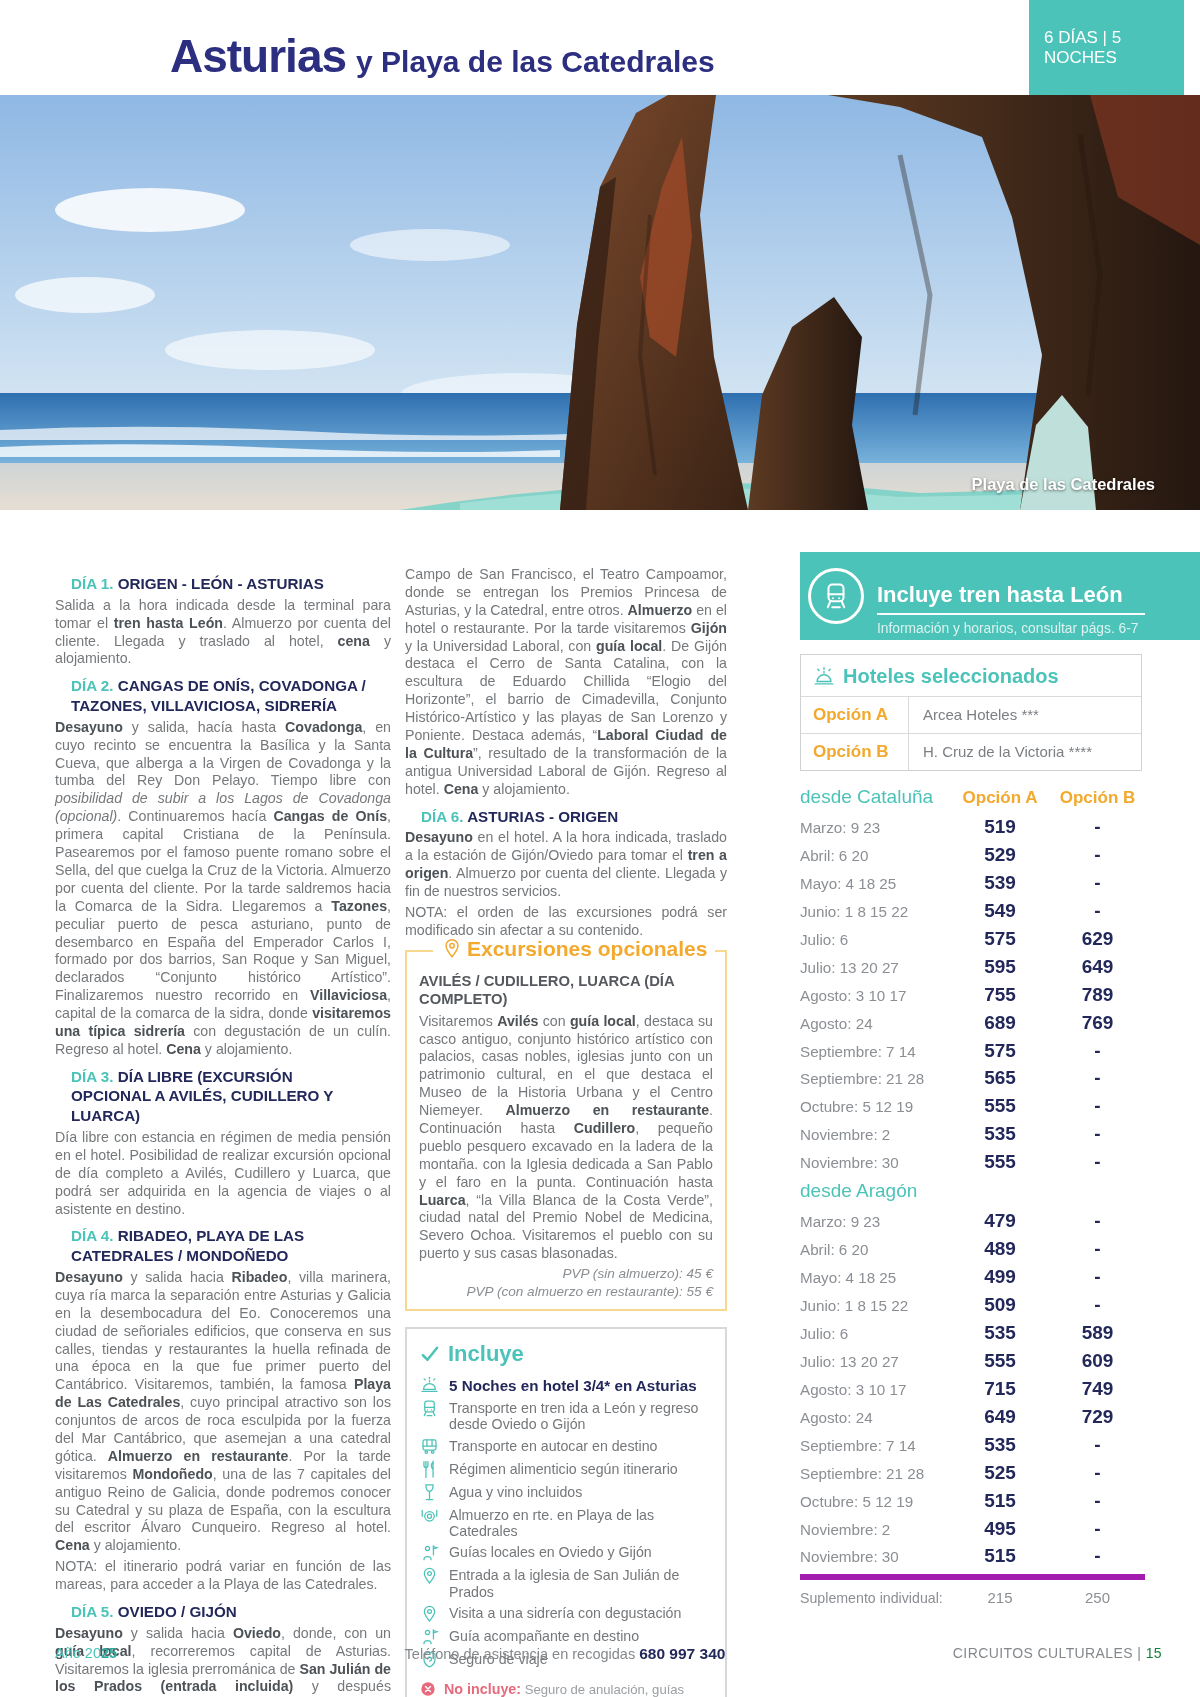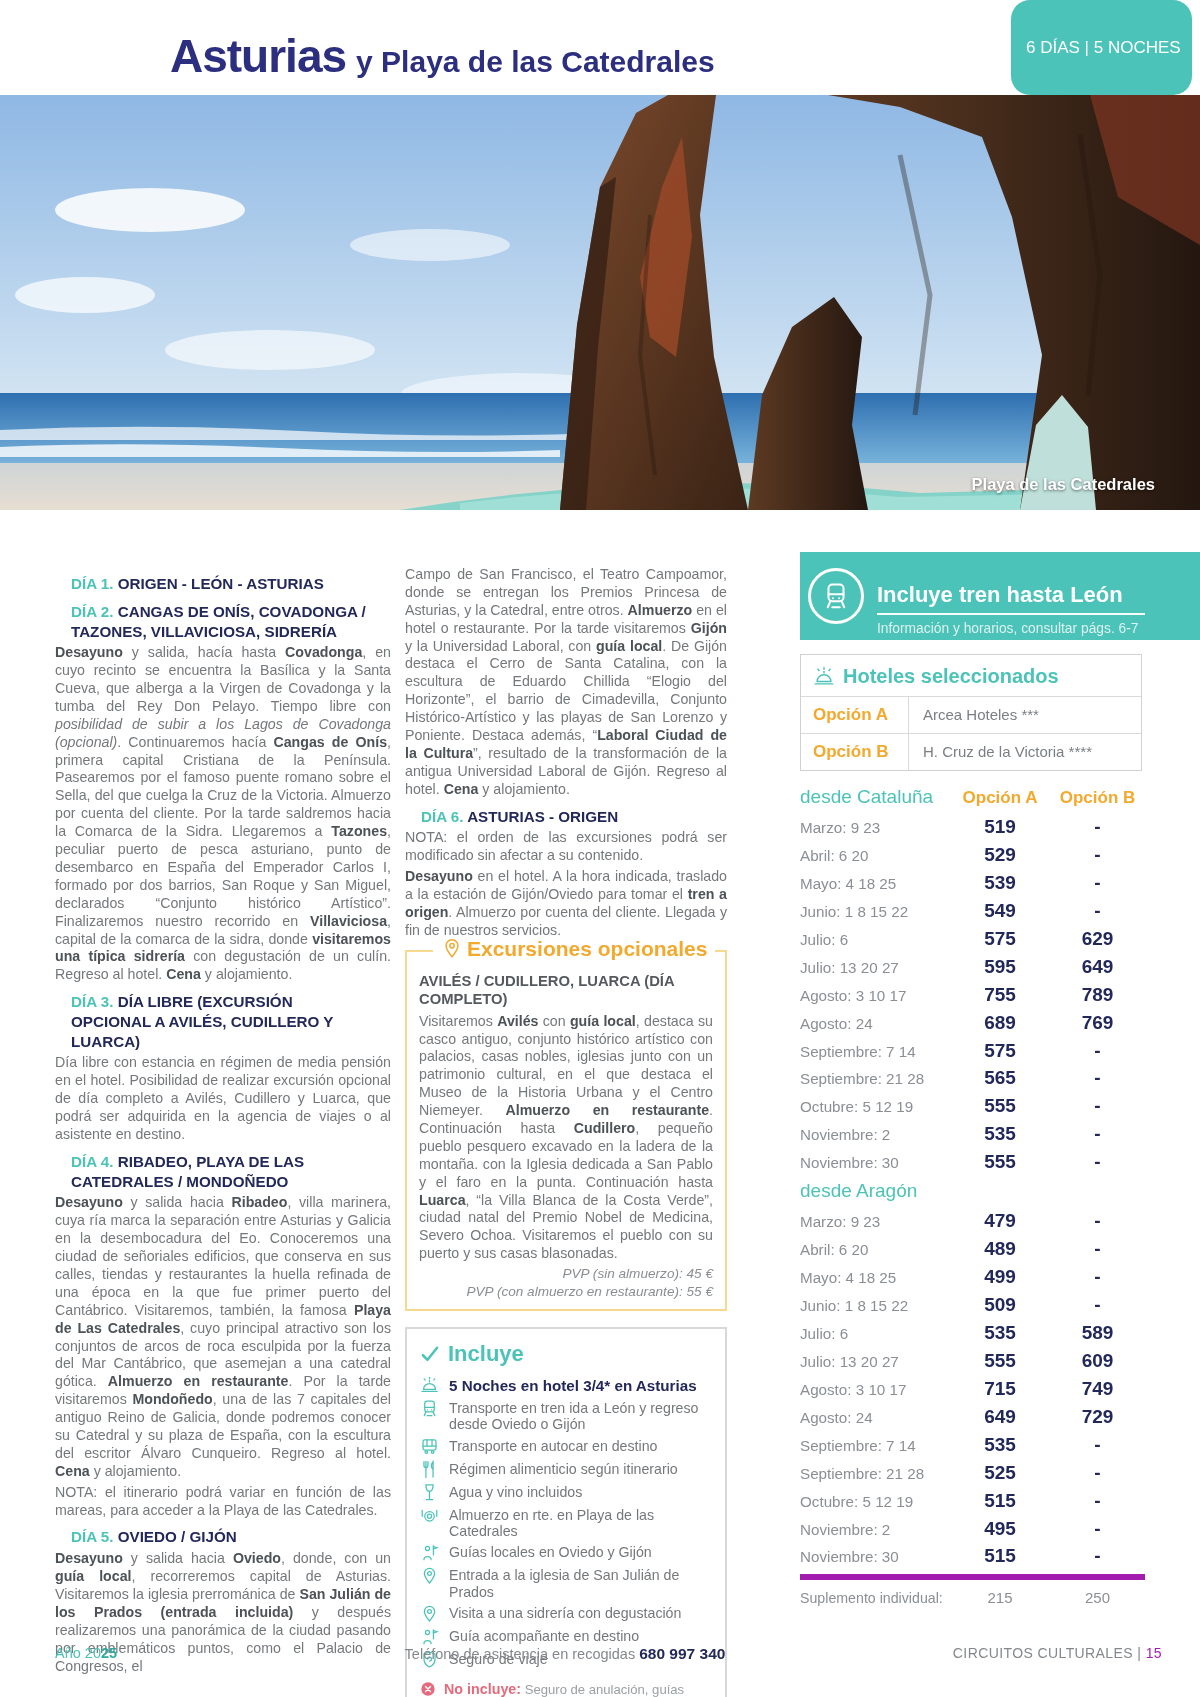--- a/index.html
+++ b/index.html
@@ -3,22 +3,22 @@
 <meta charset="utf-8">
 <style>
   html,body{margin:0;padding:0;}
   body{width:1200px;height:1697px;position:relative;overflow:hidden;background:#fff;
        font-family:"Liberation Sans","DejaVu Sans",sans-serif;}
   
   .header{position:absolute;top:0;left:0;width:1200px;height:95px;background:#fff;}
   .title-wrap{position:absolute;left:170px;bottom:12px;display:flex;align-items:baseline;gap:10px;color:#2c2e7f;}
   .title-main{font-size:46px;font-weight:800;letter-spacing:-1px;}
   .title-sub{font-size:30px;font-weight:700;}
-  .badge{position:absolute;right:8px;top:0;width:181px;height:95px;background:#4cc3b8;color:#fff;
-         display:flex;align-items:center;box-sizing:border-box;padding-left:15px;font-size:17px;border-radius:19px;}
+  .badge{position:absolute;right:16px;top:0;width:155px;height:95px;background:#4cc3b8;color:#fff;
+         display:flex;align-items:center;box-sizing:border-box;padding-left:15px;font-size:17px;}
   
   .photo{position:absolute;top:95px;left:0;width:1200px;height:415px;overflow:hidden;}
   .photo svg{display:block;width:1200px;height:415px;}
   .caption{position:absolute;right:45px;bottom:16px;color:#fff;font-weight:700;font-size:16.5px;
            text-shadow:0 1px 3px rgba(0,0,0,.55);}
   
   #col1{position:absolute;left:55px;top:566px;width:336px;}
   #col2{position:absolute;left:405px;top:566px;width:322px;}
   .day-heading{font-size:15.2px;font-weight:700;line-height:1.3;margin:8px 16px 3px;}
   .day-prefix{color:#4cc3b8;}
@@ -71,21 +71,21 @@
   .subhead{color:#4cc3b8;font-size:19px;margin:8px 0 9px;}
   .supp{border-top:6px solid #a21caf;margin-top:2px;padding-top:9px;}
   .sl{color:#8b8f94;font-size:14.2px;}
   .sv{color:#8b8f94;font-size:15px;text-align:center;}
   
   .f-left{position:absolute;top:1645px;left:55px;color:#4cc3b8;font-size:14.5px;}
   .f-left b{color:#2fa99e;}
   .f-center{position:absolute;top:1645px;left:395px;width:340px;text-align:center;color:#84888c;font-size:14.5px;}
   .f-center b{color:#23285a;font-size:15.5px;}
   .f-right{position:absolute;top:1645px;right:38px;color:#84888c;font-size:14px;letter-spacing:.4px;}
-  .f-right span{color:#a21caf;}
+  .f-right span{color:#15803d;}
   .hidden-defs{position:absolute;width:0;height:0;overflow:hidden;}
 </style>
 </head>
 <body>
 
 <svg class="hidden-defs" aria-hidden="true">
   <defs>
     <symbol id="ic-bell" viewBox="0 0 24 24">
         <g fill="none" stroke="currentColor" stroke-width="1.6" stroke-linecap="round">
           <path d="M4.5 17a7.5 7.5 0 0 1 15 0Z"></path>
@@ -223,37 +223,38 @@
     <path d="M1090 0 L1200 0 L1200 150 L1118 102 Z" fill="#8e3b24" opacity=".6"></path>
     <path d="M900 60 L930 200 L915 320" stroke="#20140c" stroke-width="5" fill="none" opacity=".35"></path>
     <path d="M1080 40 L1100 180 L1088 300" stroke="#20140c" stroke-width="5" fill="none" opacity=".3"></path>
     <path d="M650 120 L640 260 L655 380" stroke="#20140c" stroke-width="4" fill="none" opacity=".3"></path>
   </svg>
   <div class="caption">Playa de las Catedrales</div>
 </div>
 
 <div id="col1">
     <div class="day-heading"><span class="day-prefix">DÍA 1. </span><span class="day-title">ORIGEN - LEÓN - ASTURIAS</span></div>
+    <p class="body-para"><span>Salida a la hora indicada desde la terminal para tomar el </span><span class="s-b">tren hasta León</span><span>. Almuerzo por cuenta del cliente. Llegada y traslado al hotel, </span><span class="s-b">cena</span><span> y alojamiento.</span></p>
     <div class="day-heading"><span class="day-prefix">DÍA 2. </span><span class="day-title">CANGAS DE ONÍS, COVADONGA / TAZONES, VILLAVICIOSA, SIDRERÍA</span></div>
     <p class="body-para"><span class="s-b">Desayuno</span><span> y salida, hacía hasta </span><span class="s-b">Covadonga</span><span>, en cuyo recinto se encuentra la Basílica y la Santa Cueva, que alberga a la Virgen de Covadonga y la tumba del Rey Don Pelayo. Tiempo libre con </span><span class="s-i">posibilidad de subir a los Lagos de Covadonga (opcional)</span><span>. Continuaremos hacía </span><span class="s-b">Cangas de Onís</span><span>, primera capital Cristiana de la Península. Pasearemos por el famoso puente romano sobre el Sella, del que cuelga la Cruz de la Victoria. Almuerzo por cuenta del cliente. Por la tarde saldremos hacia la Comarca de la Sidra. Llegaremos a </span><span class="s-b">Tazones</span><span>, peculiar puerto de pesca asturiano, punto de desembarco en España del Emperador Carlos I, formado por dos barrios, San Roque y San Miguel, declarados “Conjunto histórico Artístico”. Finalizaremos nuestro recorrido en </span><span class="s-b">Villaviciosa</span><span>, capital de la comarca de la sidra, donde </span><span class="s-b">visitaremos una típica sidrería</span><span> con degustación de un culín. Regreso al hotel. </span><span class="s-b">Cena</span><span> y alojamiento.</span></p>
     <div class="day-heading"><span class="day-prefix">DÍA 3. </span><span class="day-title">DÍA LIBRE (EXCURSIÓN OPCIONAL A AVILÉS, CUDILLERO Y LUARCA)</span></div>
     <p class="body-para"><span>Día libre con estancia en régimen de media pensión en el hotel. Posibilidad de realizar excursión opcional de día completo a Avilés, Cudillero y Luarca, que podrá ser adquirida en la agencia de viajes o al asistente en destino.</span></p>
     <div class="day-heading"><span class="day-prefix">DÍA 4. </span><span class="day-title">RIBADEO, PLAYA DE LAS CATEDRALES / MONDOÑEDO</span></div>
     <p class="body-para"><span class="s-b">Desayuno</span><span> y salida hacia </span><span class="s-b">Ribadeo</span><span>, villa marinera, cuya ría marca la separación entre Asturias y Galicia en la desembocadura del Eo. Conoceremos una ciudad de señoriales edificios, que conserva en sus calles, tiendas y restaurantes la huella refinada de una época en la que fue primer puerto del Cantábrico. Visitaremos, también, la famosa </span><span class="s-b">Playa de Las Catedrales</span><span>, cuyo principal atractivo son los conjuntos de arcos de roca esculpida por la fuerza del Mar Cantábrico, que asemejan a una catedral gótica. </span><span class="s-b">Almuerzo en restaurante</span><span>. Por la tarde visitaremos </span><span class="s-b">Mondoñedo</span><span>, una de las 7 capitales del antiguo Reino de Galicia, donde podremos conocer su Catedral y su plaza de España, con la escultura del escritor Álvaro Cunqueiro. Regreso al hotel. </span><span class="s-b">Cena</span><span> y alojamiento.</span></p>
     <p class="body-para"><span>NOTA: el itinerario podrá variar en función de las mareas, para acceder a la Playa de las Catedrales.</span></p>
     <div class="day-heading"><span class="day-prefix">DÍA 5. </span><span class="day-title">OVIEDO / GIJÓN</span></div>
     <p class="body-para"><span class="s-b">Desayuno</span><span> y salida hacia </span><span class="s-b">Oviedo</span><span>, donde, con un </span><span class="s-b">guía local</span><span>, recorreremos capital de Asturias. Visitaremos la iglesia prerrománica de </span><span class="s-b">San Julián de los Prados (entrada incluida)</span><span> y después realizaremos una panorámica de la ciudad pasando por emblemáticos puntos, como el Palacio de Congresos, el</span></p>
   </div>
 
 <div id="col2">
   <div>
       <p class="body-para"><span>Campo de San Francisco, el Teatro Campoamor, donde se entregan los Premios Princesa de Asturias, y la Catedral, entre otros. </span><span class="s-b">Almuerzo</span><span> en el hotel o restaurante. Por la tarde visitaremos </span><span class="s-b">Gijón</span><span> y la Universidad Laboral, con </span><span class="s-b">guía local</span><span>. De Gijón destaca el Cerro de Santa Catalina, con la escultura de Eduardo Chillida “Elogio del Horizonte”, el barrio de Cimadevilla, Conjunto Histórico-Artístico y las playas de San Lorenzo y Poniente. Destaca además, “</span><span class="s-b">Laboral Ciudad de la Cultura</span><span>”, resultado de la transformación de la antigua Universidad Laboral de Gijón. Regreso al hotel. </span><span class="s-b">Cena</span><span> y alojamiento.</span></p>
       <div class="day-heading"><span class="day-prefix">DÍA 6. </span><span class="day-title">ASTURIAS - ORIGEN</span></div>
+      <p class="body-para"><span class="s-b">Desayuno</span><span> en el hotel. A la hora indicada, traslado a la estación de Gijón/Oviedo para tomar el </span><span class="s-b">tren a origen</span><span>. Almuerzo por cuenta del cliente. Llegada y fin de nuestros servicios.</span></p>
       <p class="body-para"><span>NOTA: el orden de las excursiones podrá ser modificado sin afectar a su contenido.</span></p>
-      <p class="body-para"><span class="s-b">Desayuno</span><span> en el hotel. A la hora indicada, traslado a la estación de Gijón/Oviedo para tomar el </span><span class="s-b">tren a origen</span><span>. Almuerzo por cuenta del cliente. Llegada y fin de nuestros servicios.</span></p>
     </div>
 
   <div class="exc-box">
     <div class="exc-title">
       <svg>
           <use href="#ic-pin"></use>
         </svg>
       <span>Excursiones opcionales</span>
     </div>
     <p class="exc-sub">AVILÉS / CUDILLERO, LUARCA (DÍA COMPLETO)</p>

